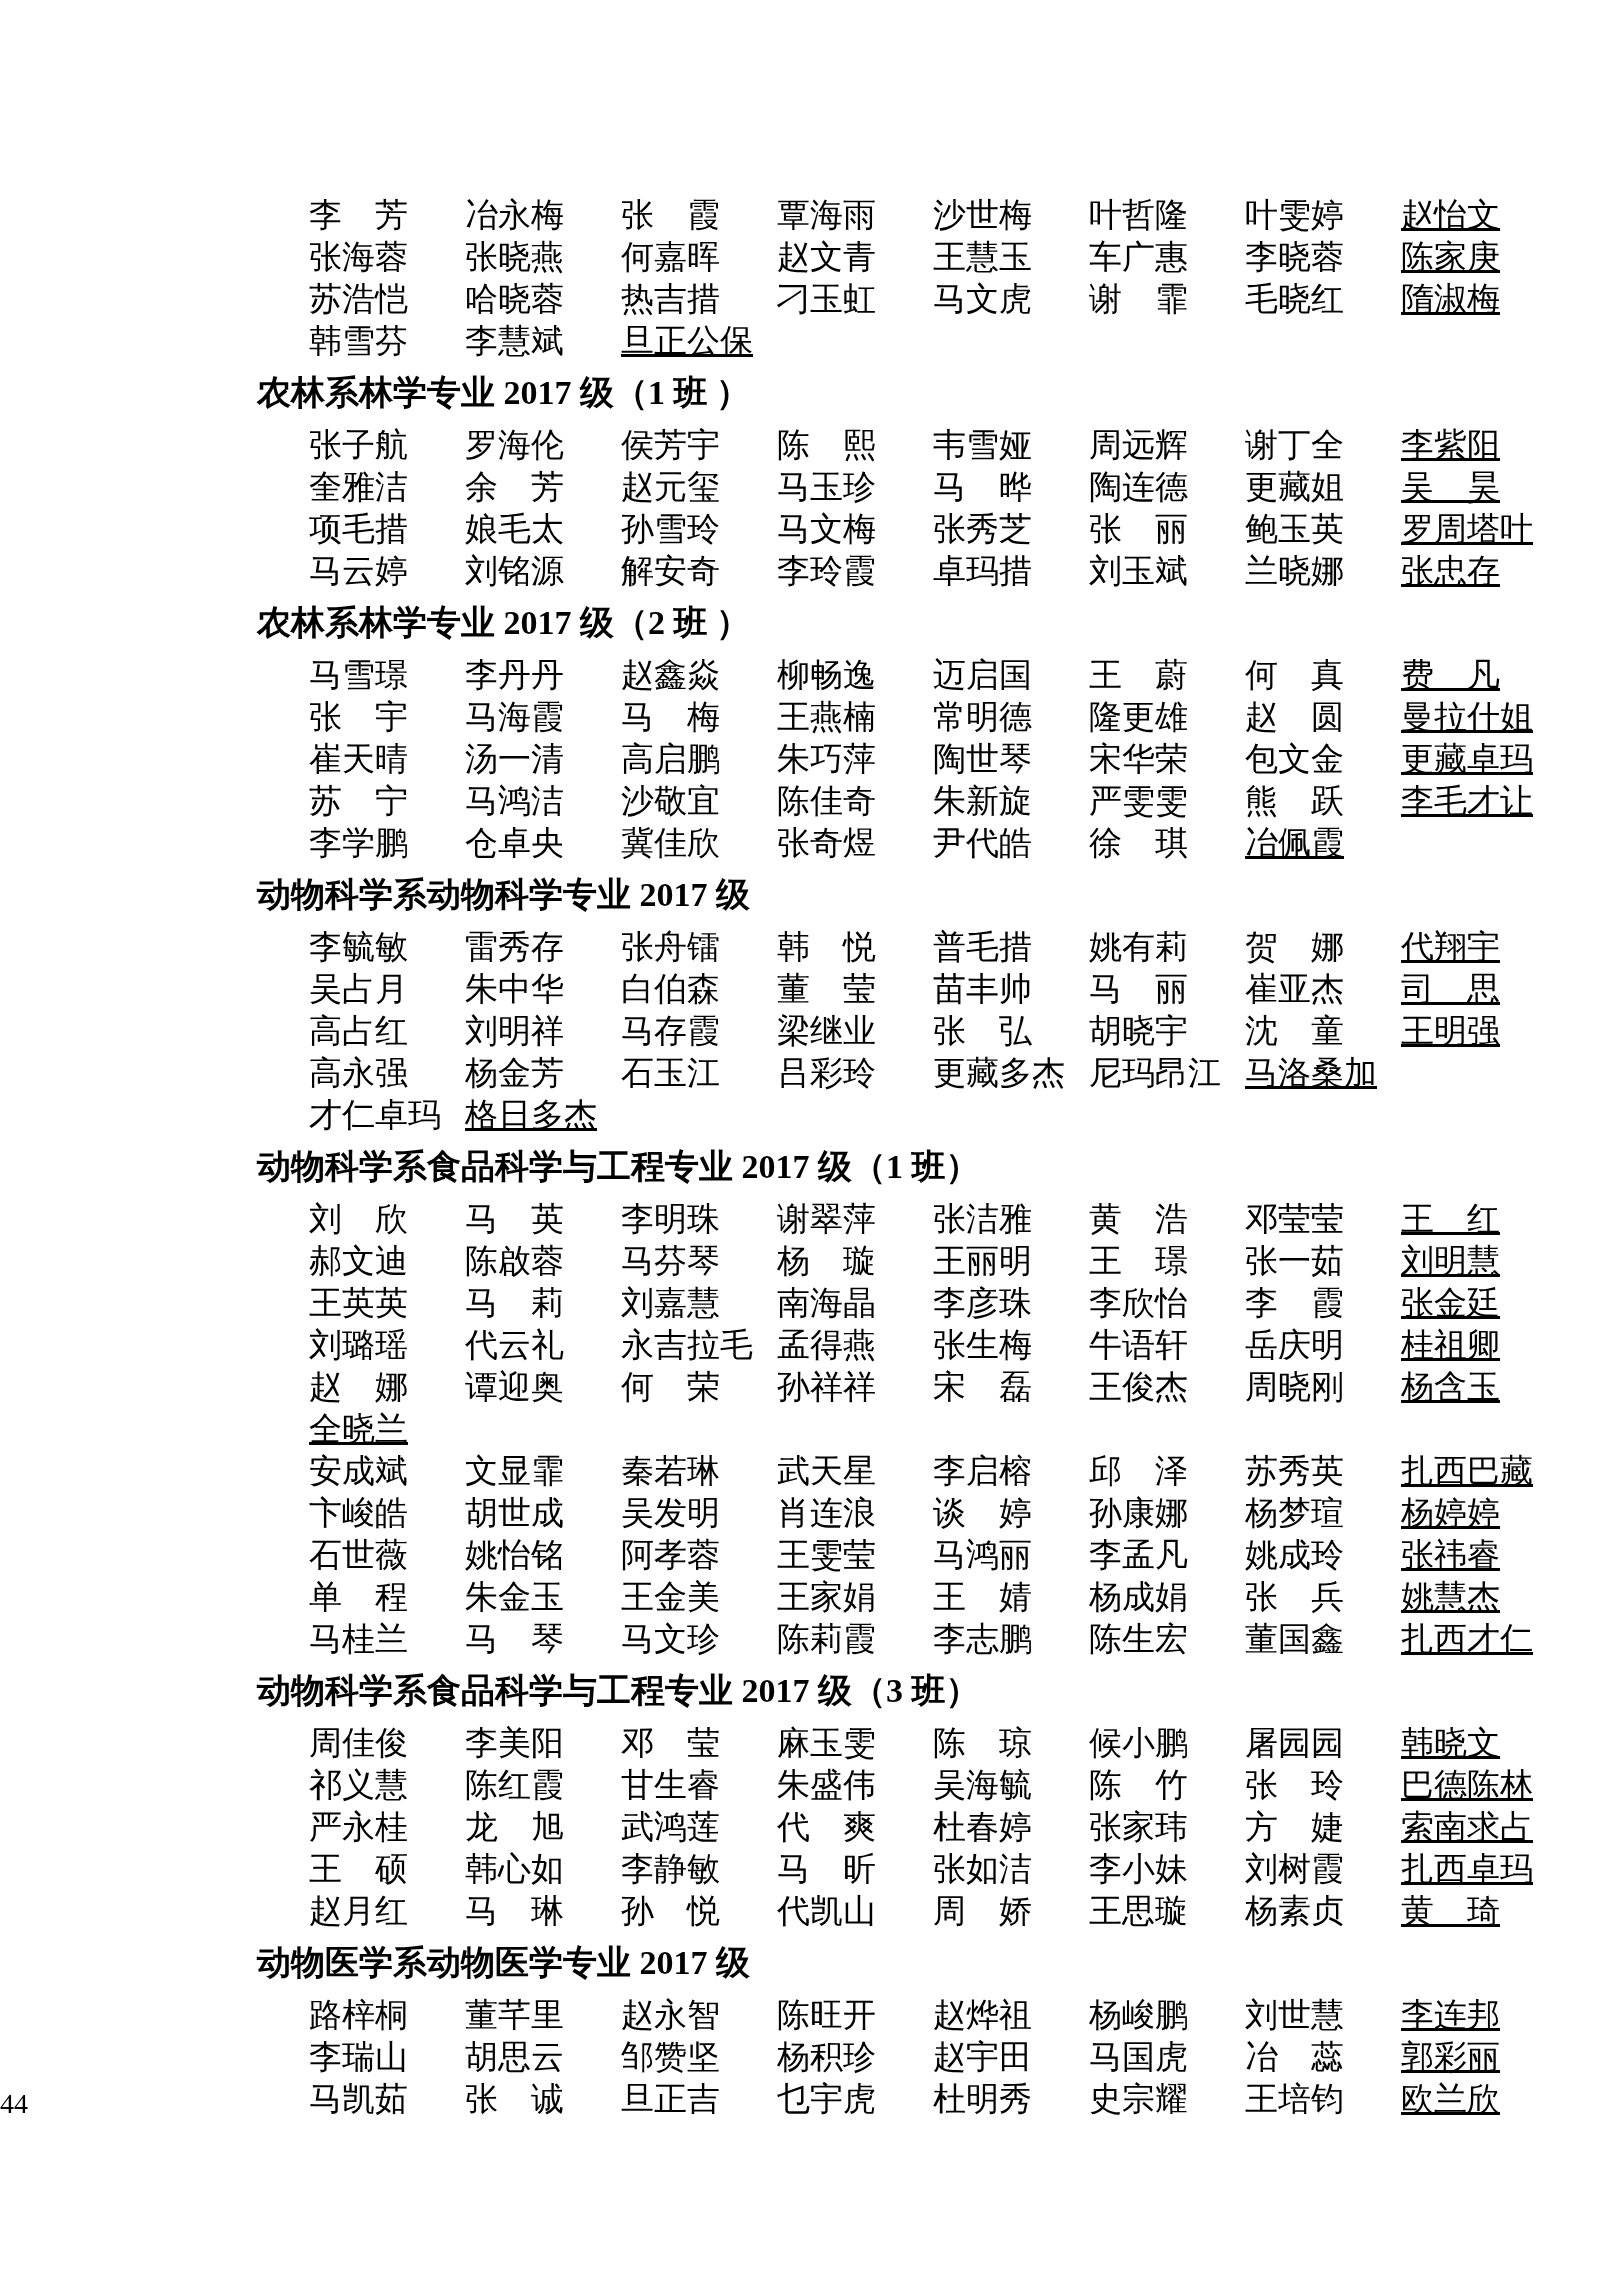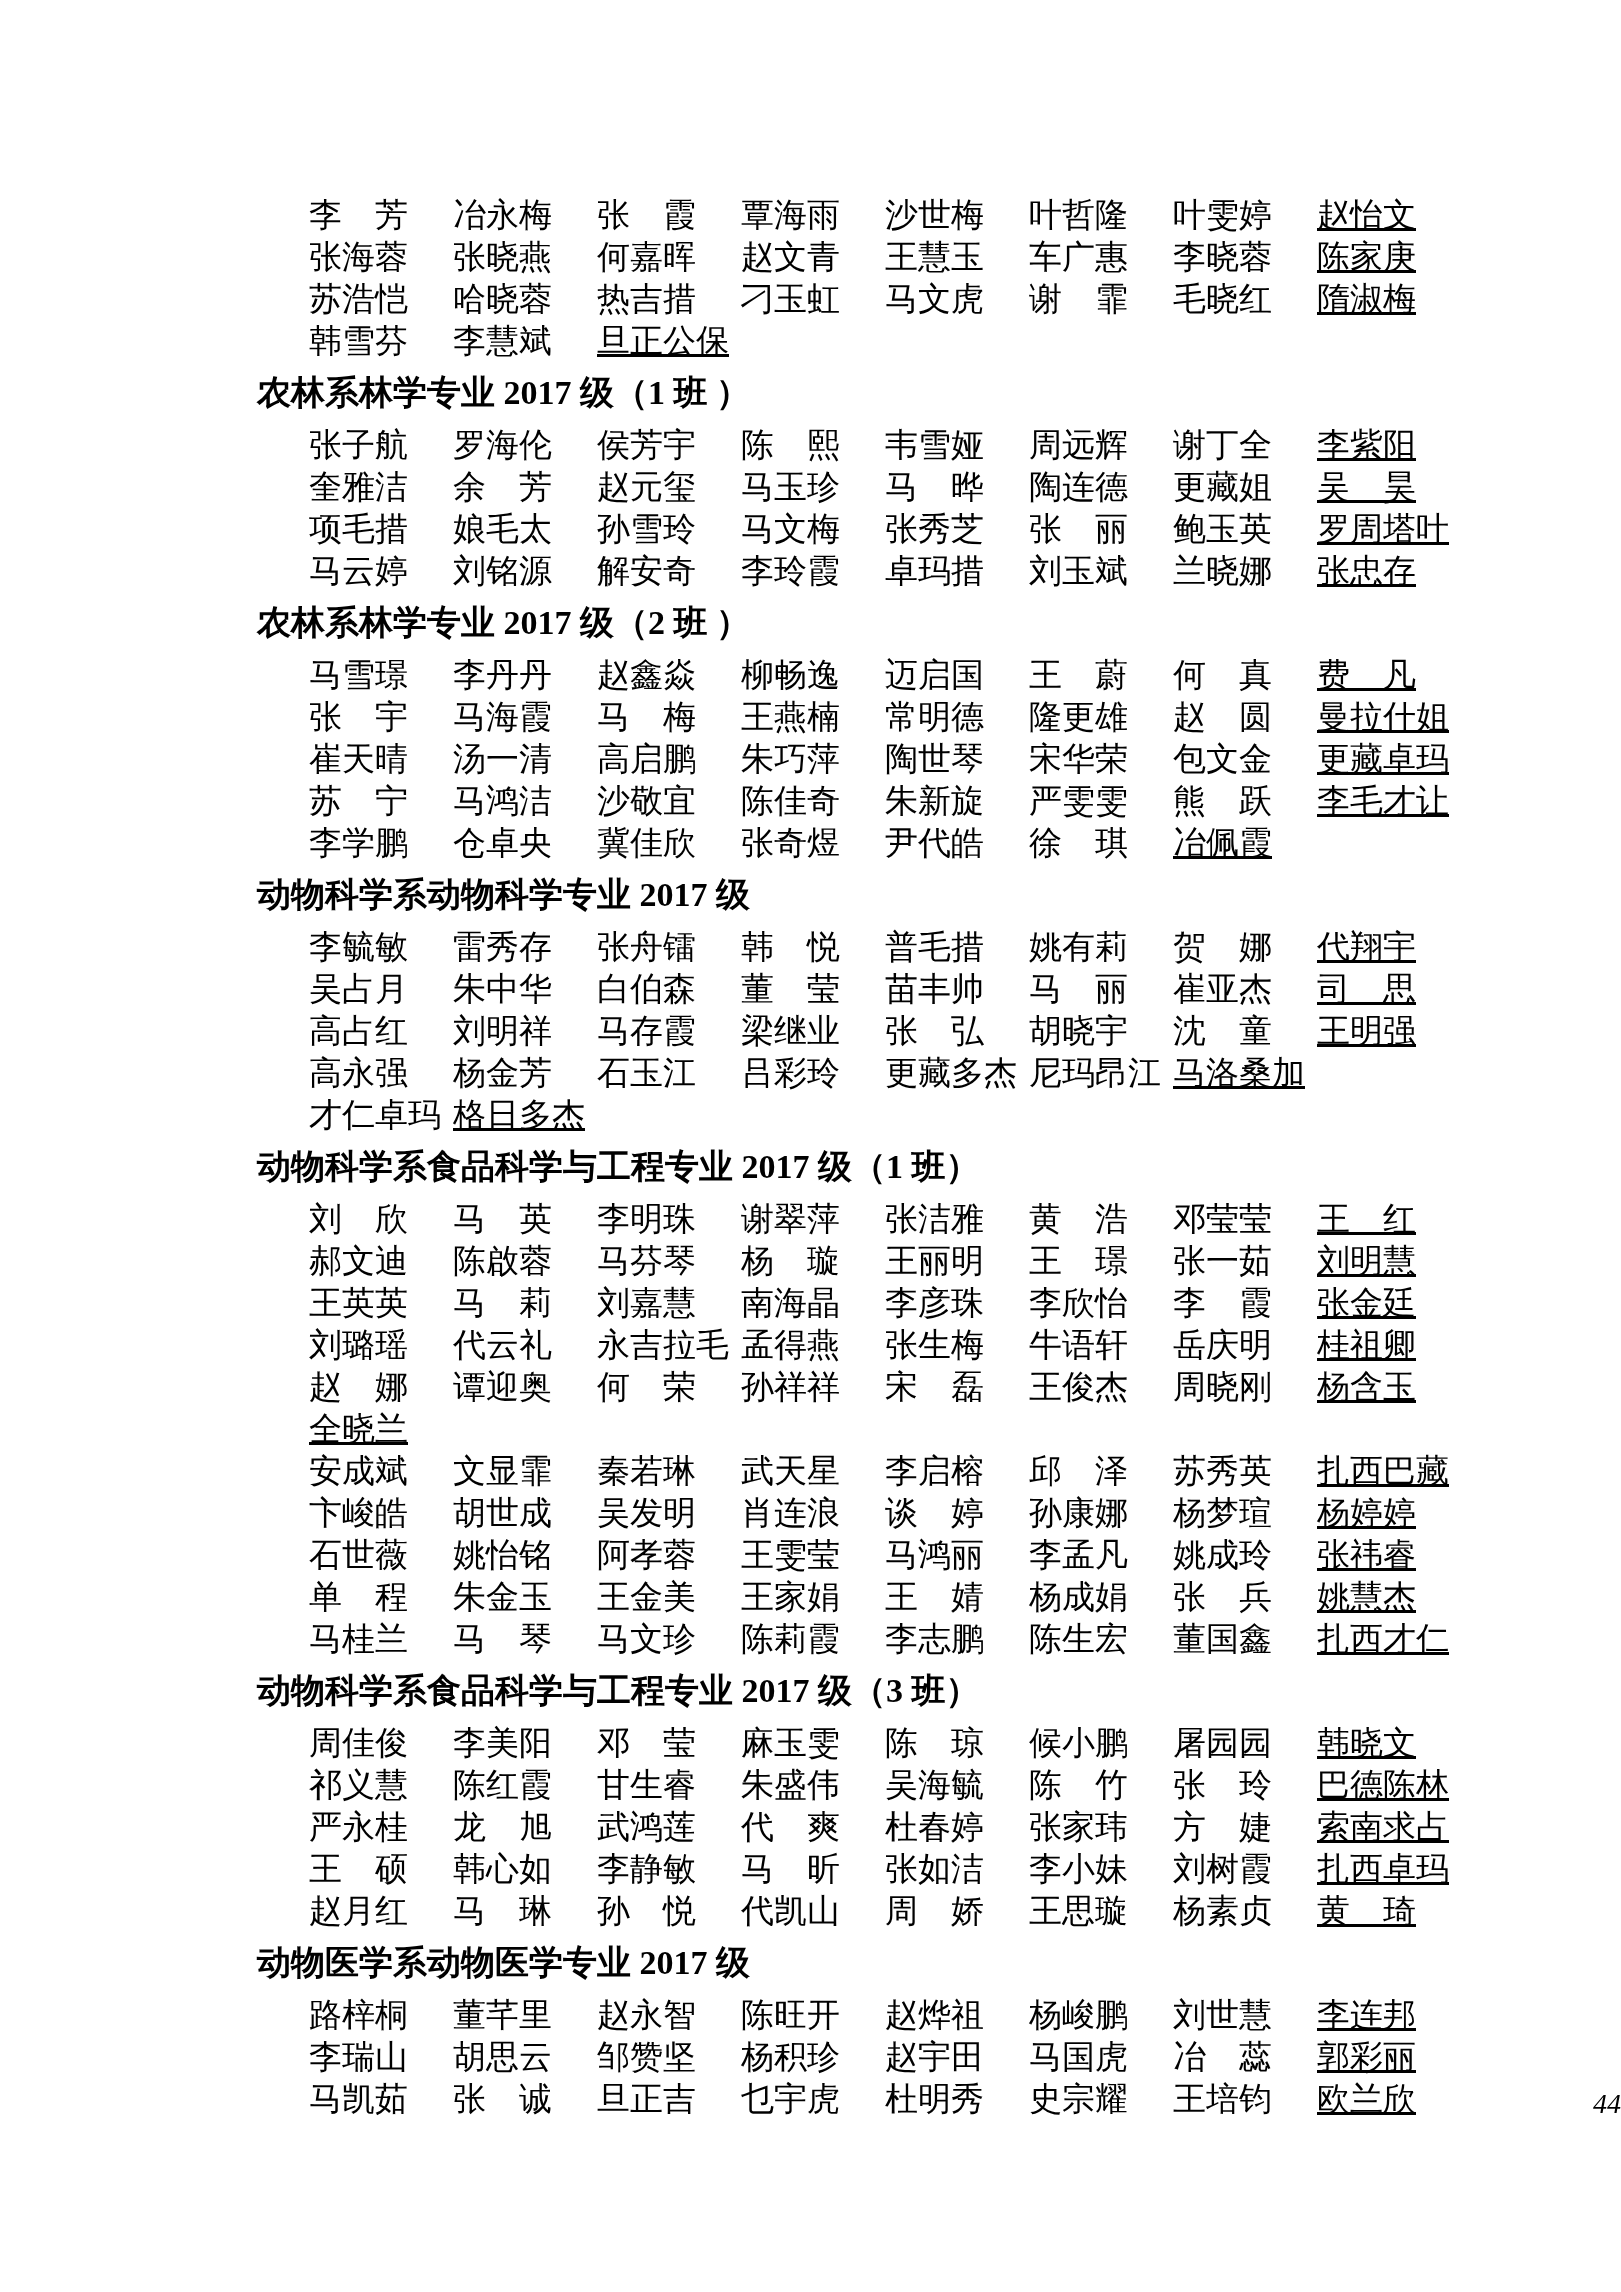--- a/index.html
+++ b/index.html
@@ -27,41 +27,41 @@
     font-size: 34px;
     font-weight: bold;
     white-space: nowrap;
   }
   .name-row {
     display: flex;
     padding-left: 309px;
     height: 42px;
     line-height: 42px;
     font-size: 33px;
+    gap: 12px;
   }
   .name {
     flex: 0 0 100px;
     width: 100px;
     margin-right: 44px;
     white-space: nowrap;
     overflow: visible;
   }
   .name:last-child {
     margin-right: 0;
     text-decoration: underline;
   }
   .page-number {
     position: absolute;
     top: 2086px;
     left: 0;
     width: 100%;
-    text-align: right;
+    text-align: left;
     font-size: 28px;
     line-height: 35px;
-    font-style: italic;
   }
 </style>
 </head>
 <body>
 
 <div class="page">
   <main id="content" class="content">
       <div class="name-row">
         <span class="name">李　芳</span>
         <span class="name">冶永梅</span>

